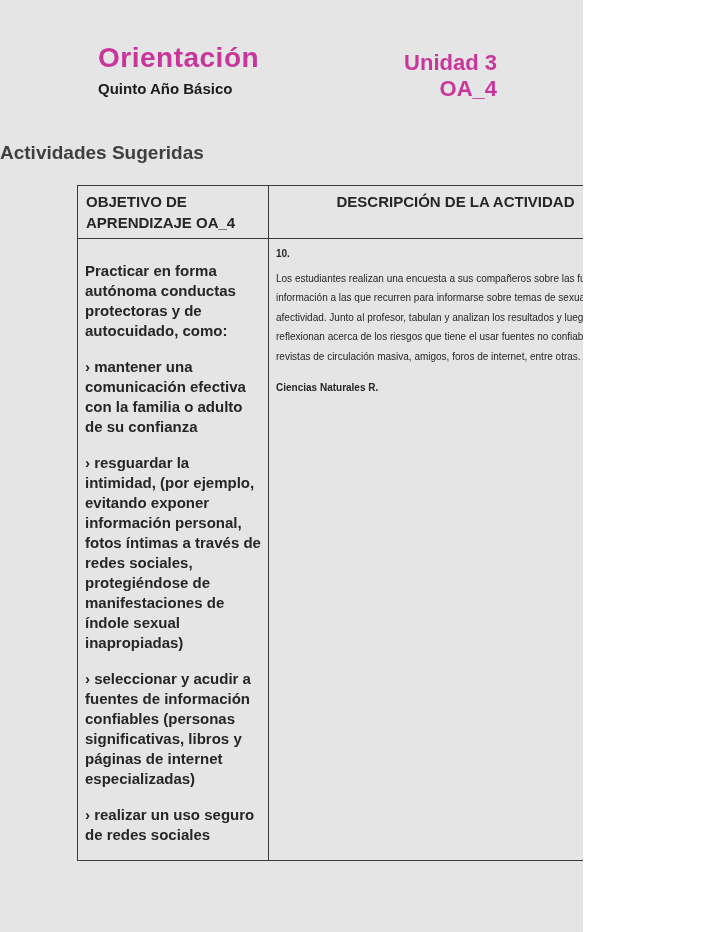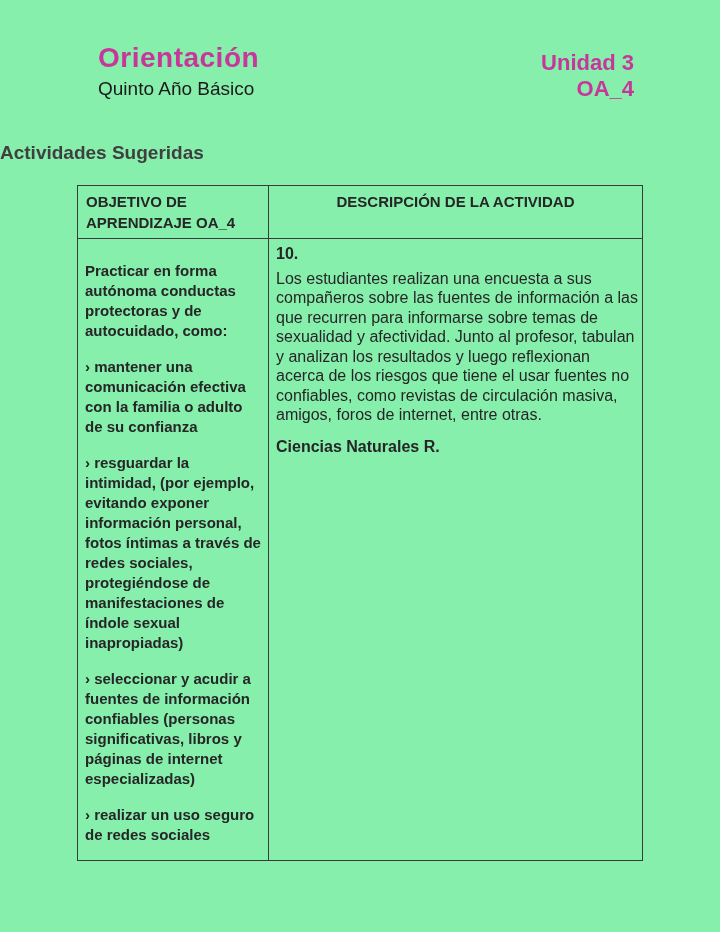--- a/index.html
+++ b/index.html
@@ -1,37 +1,37 @@
 <!DOCTYPE html>
 <html style="--accent: #c9369b; --line: #3a3a3a;"><head>
 <meta charset="utf-8">
 <style>
   :root { --accent: #c9369b; --ink: #222222; --line: #3a3a3a; }
   * { box-sizing: border-box; }
   html, body { margin: 0; padding: 0; background: #ffffff; }
   .page {
     position: relative;
-    width: 720px;
+    width: 583px;
     height: 932px;
-    background: #86efac;
+    background: #e5e5e5;
     font-family: "Liberation Sans", sans-serif;
     color: var(--ink);
     overflow: hidden;
   }
   .header-left { position: absolute; left: 98px; top: 40px; }
   .subject {
     font-size: 28px;
     font-weight: bold;
     color: var(--accent);
     line-height: 36px;
     letter-spacing: 0.5px;
   }
   .grade {
-    font-size: 19px;
-    font-weight: normal;
+    font-size: 15px;
+    font-weight: bold;
     color: #1b1b1b;
     line-height: 25px;
   }
   .header-right { position: absolute; right: 86px; top: 50px; text-align: right; }
   .unit, .oa {
     font-size: 22px;
     font-weight: bold;
     color: var(--accent);
     line-height: 26px;
   }
@@ -71,21 +71,21 @@
   .cell-objective {
     height: 598px;
     padding: 6px 5px 6px 7px;
     font-size: 15px;
     font-weight: bold;
     line-height: 20px;
   }
   .cell-objective p { margin: 16px 0 9px 0; }
   .cell-activity {
     padding: 5px 4px 5px 7px;
-    font-size: 16px;
+    font-size: 10px;
     line-height: 19.5px;
   }
   .cell-activity p { margin: 0; }
   .activity-number { font-weight: bold; margin-bottom: 5px !important; }
   .activity-description { margin-bottom: 12px !important; }
   .activity-ref { font-weight: bold; }
 </style>
 </head>
 <body>
 

